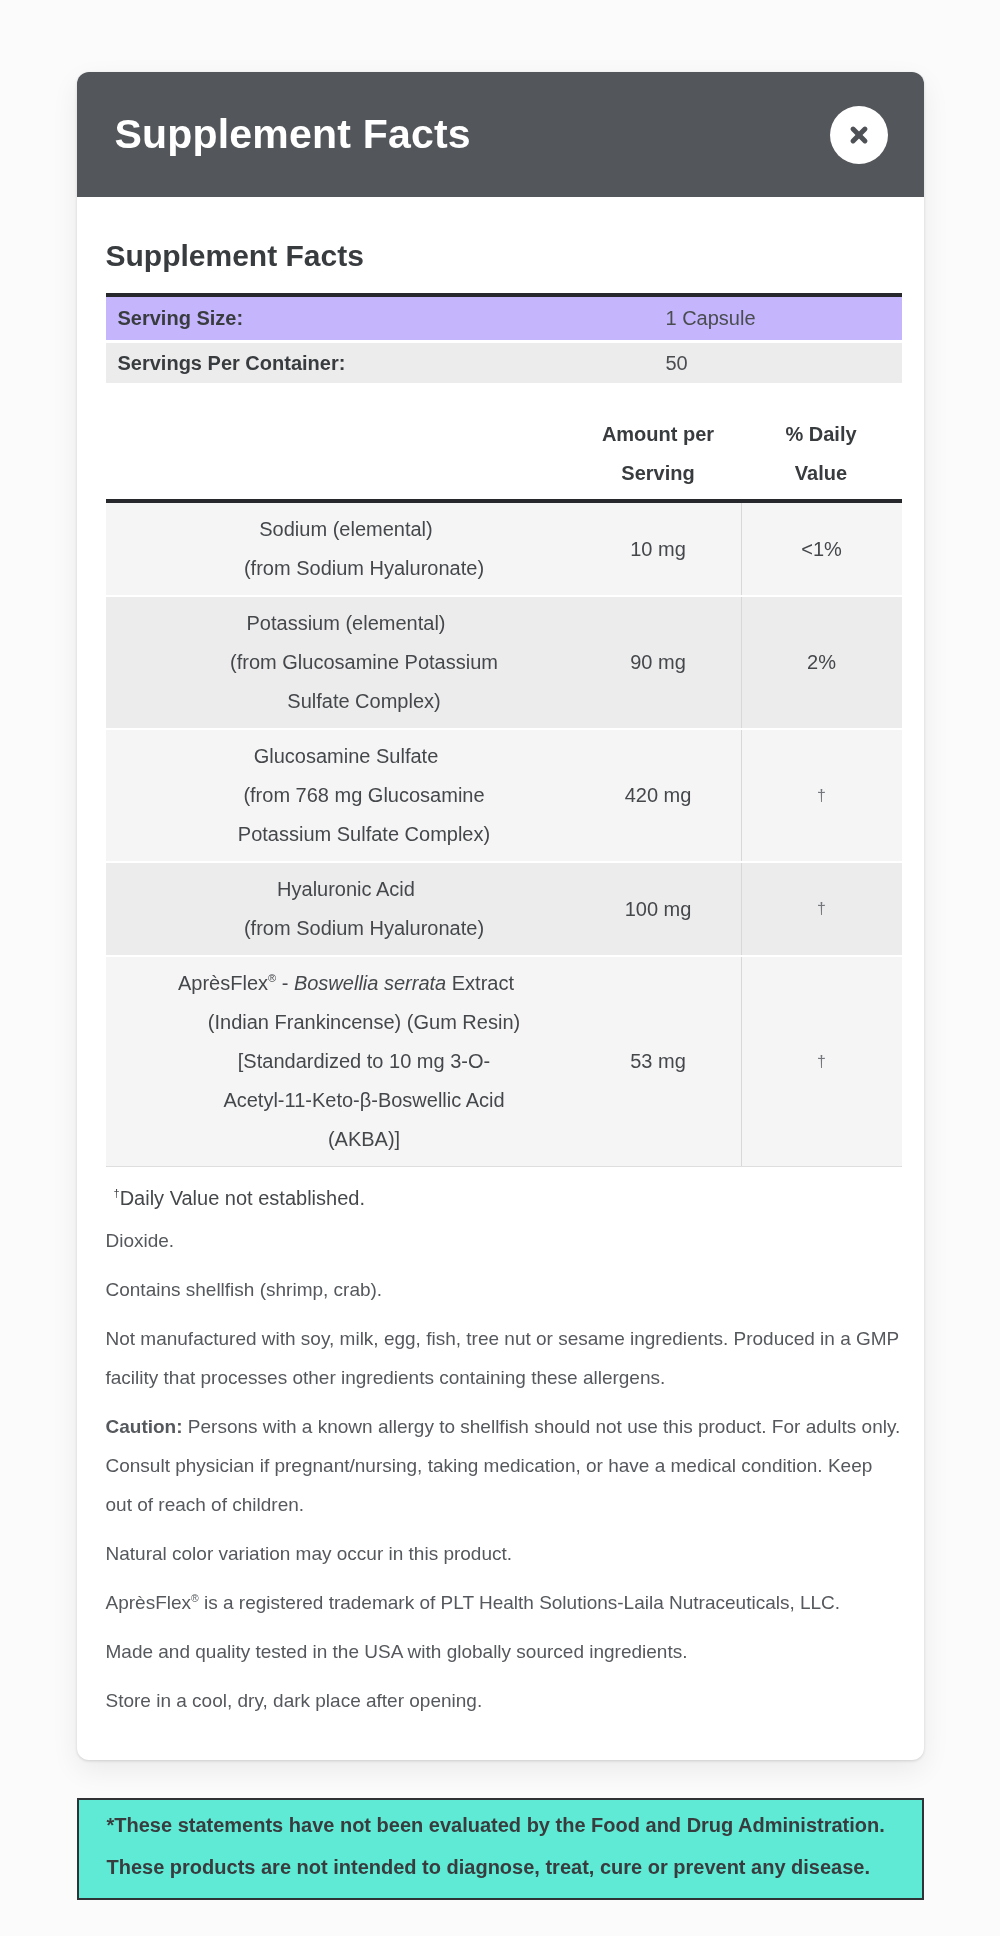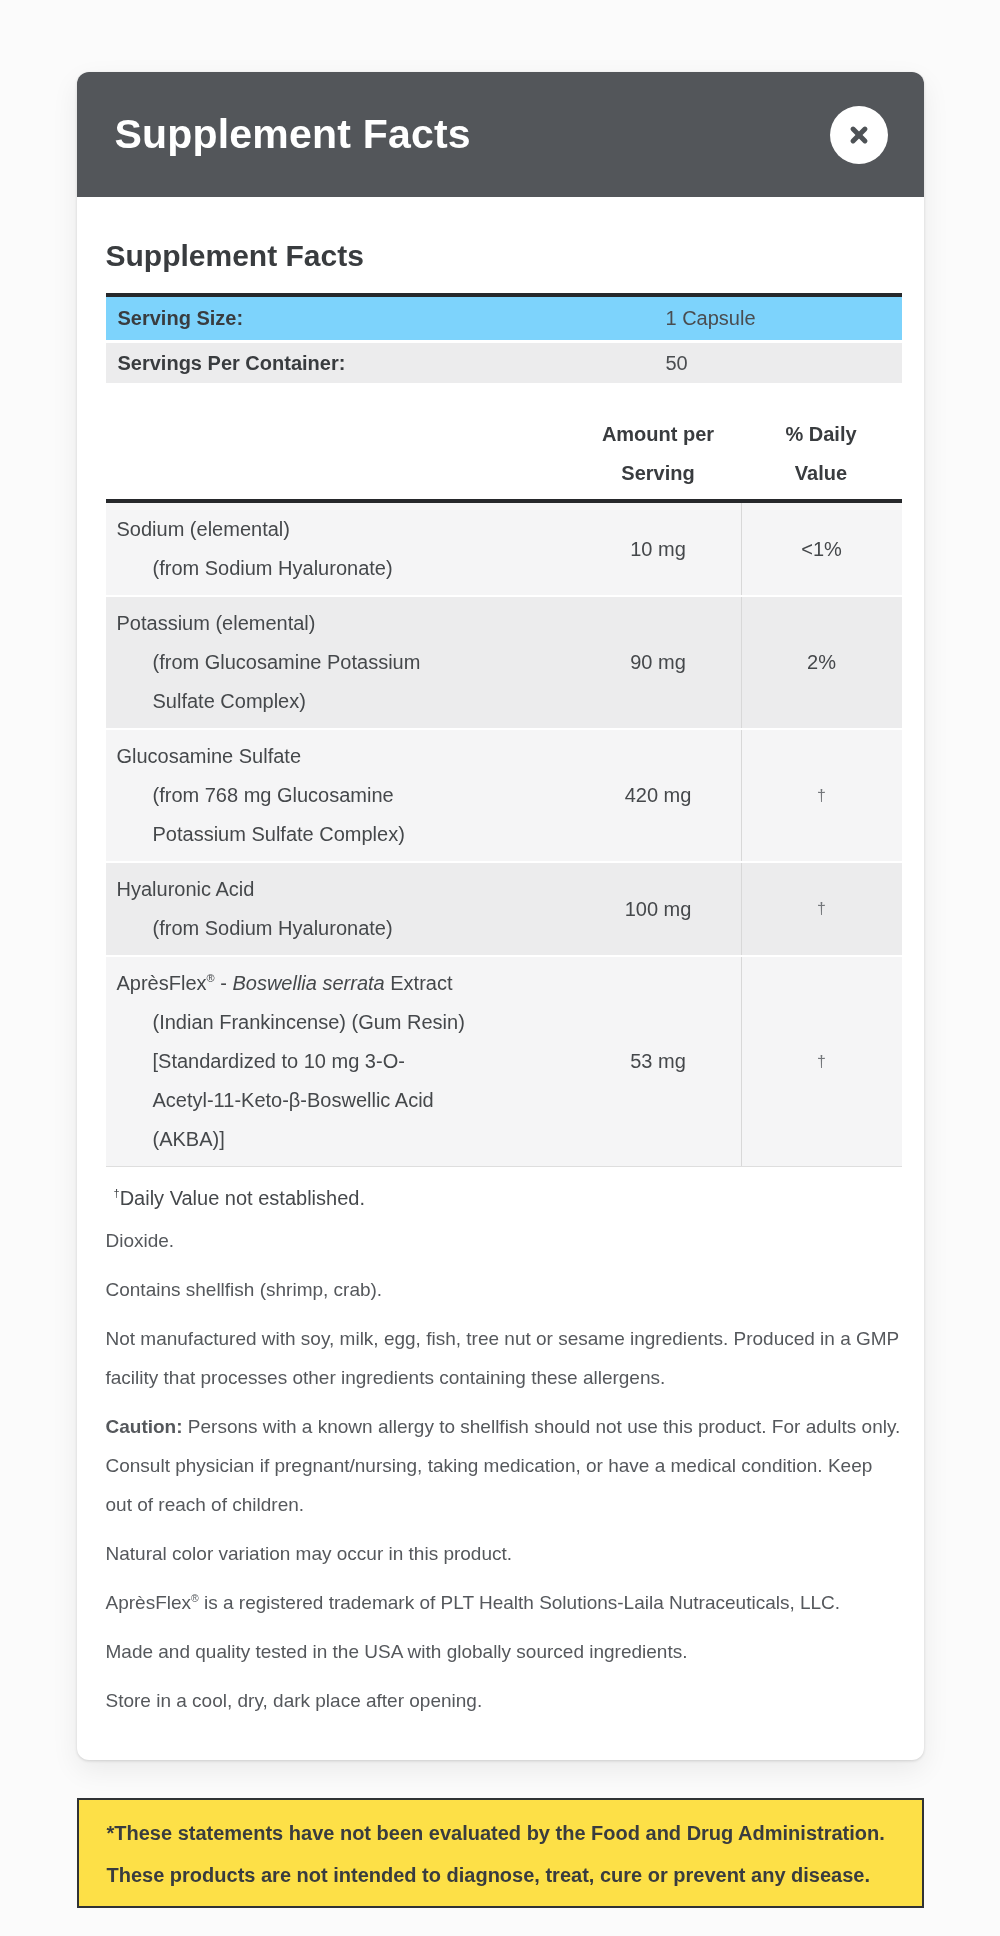--- a/index.html
+++ b/index.html
@@ -55,21 +55,21 @@
   .rule { height: 4px; background: #26282b; }
 
   
   .serving-row {
     display: flex;
     align-items: center;
     min-height: 43px;
     font-size: 20px;
   }
   .serving-row + .serving-row { border-top: 3px solid #ffffff; }
-  .serving-row.odd  { background: #7dd3fc; }
+  .serving-row.odd  { background: #c4b5fd; }
   .serving-row.even { background: #ececed; }
   .serving-label {
     flex: 0 0 560px;
     padding-left: 12px;
     font-weight: 700;
     color: #393c3f;
   }
   .serving-value { flex: 1; color: #4a4d50; }
 
   
@@ -81,21 +81,21 @@
     font-weight: 700;
     color: #393c3f;
     line-height: 39px;
     text-align: center;
   }
   .fh-name   { flex: 0 0 470px; }
   .fh-amount { flex: 0 0 165px; white-space: pre-line; }
   .fh-dv     { flex: 1; white-space: pre-line; }
 
   
-  .facts-rows { border-bottom: 1px solid #dedede; }
+  .facts-rows { border-bottom: 1px solid #dedede; text-align: center; }
   .n-row { display: flex; font-size: 20px; color: #45484b; }
   .n-row + .n-row { border-top: 2px solid #ffffff; }
   .n-row:nth-child(odd)  { background: #f5f5f6; }
   .n-row:nth-child(even) { background: #ececed; }
   .n-name {
     flex: 0 0 470px;
     padding: 7px 0 7px 11px;
   }
   .n-name-inner {
     line-height: 39px;
@@ -132,22 +132,22 @@
     line-height: 39px;
     color: #55585c;
   }
   .note:last-child { margin-bottom: 0; }
 
   
   .disclaimer {
     width: 847px;
     margin: 38px auto 5px;
     border: 2px solid #303335;
-    background: #fde047;
-    padding: 12px 28px 10px;
+    background: #5eead4;
+    padding: 4px 28px 10px;
   }
   .disclaimer-text {
     margin: 0;
     font-size: 20px;
     font-weight: 700;
     line-height: 42px;
     color: #393c3f;
     white-space: pre-line;
   }
 </style>

